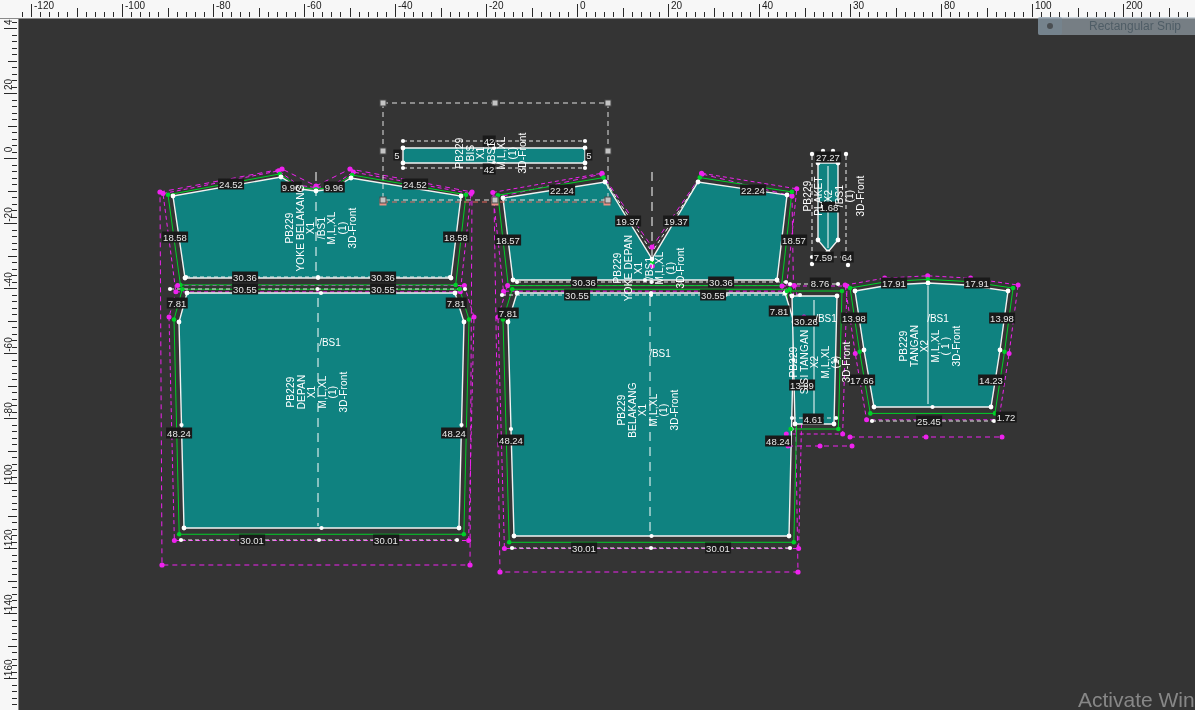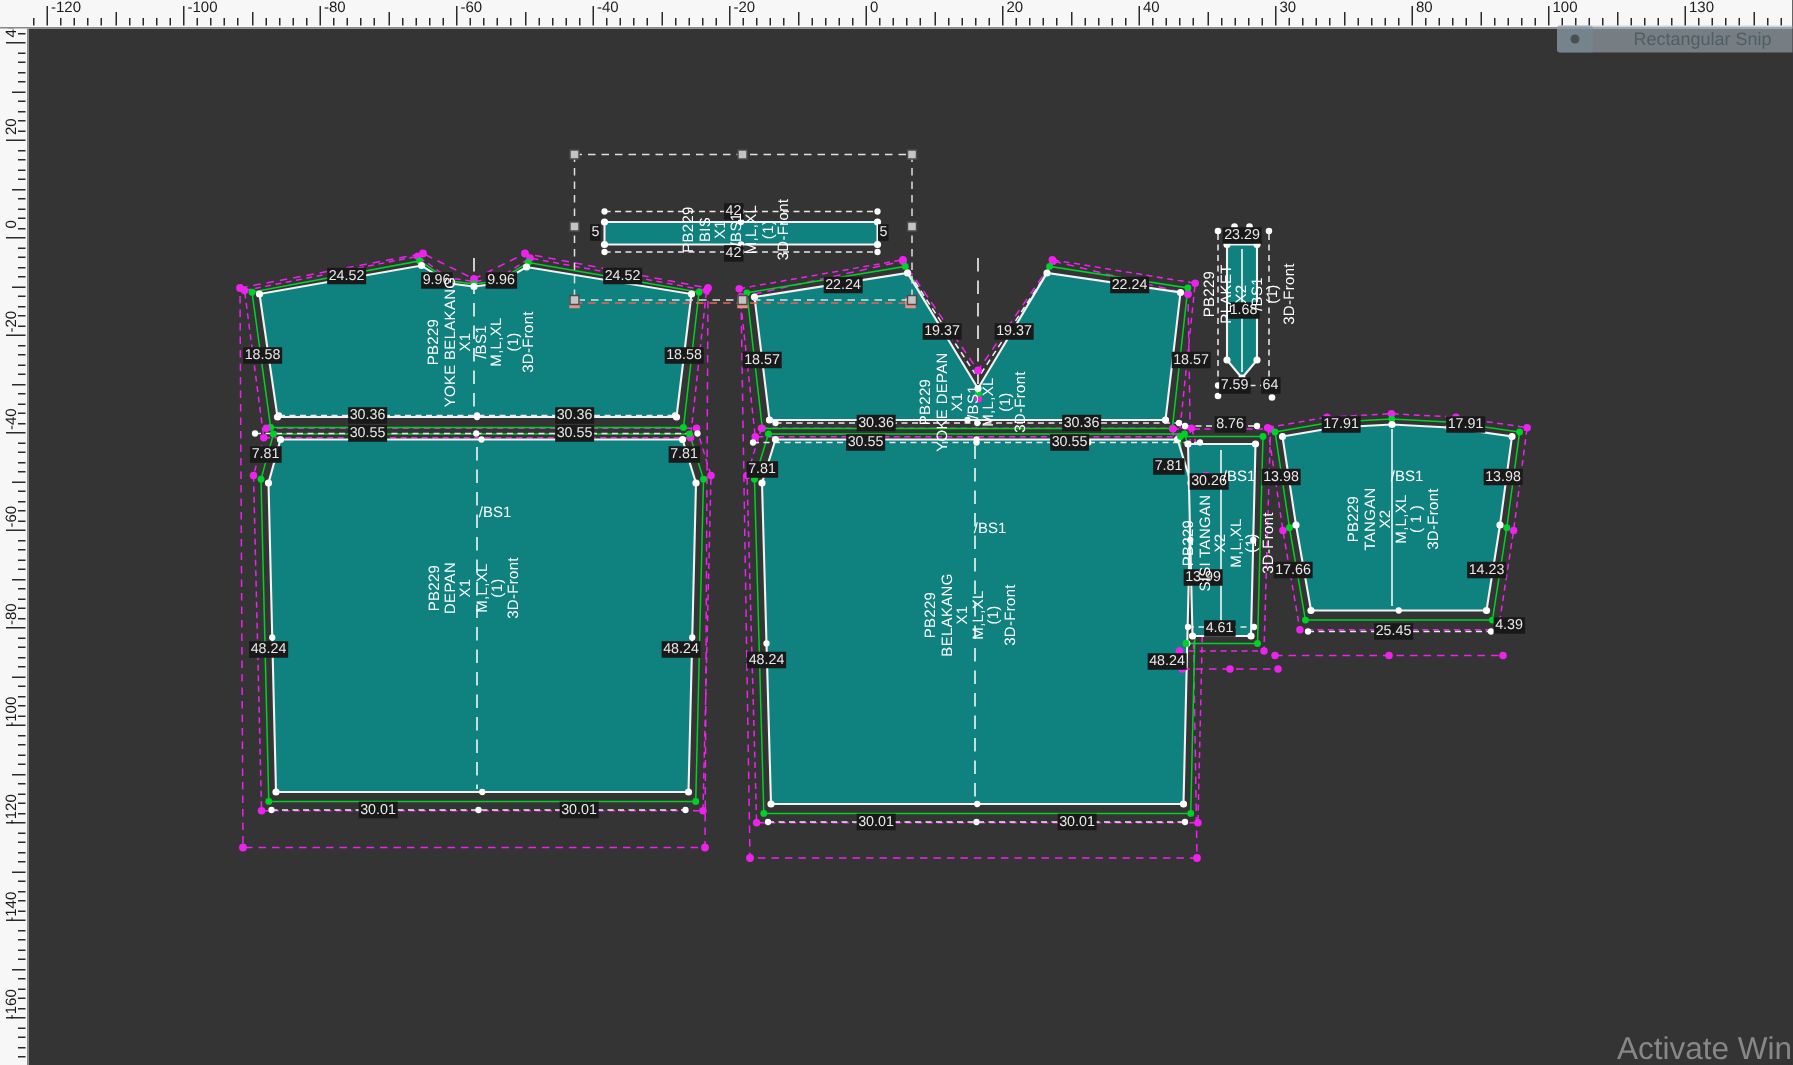--- a/index.html
+++ b/index.html
@@ -390,36 +390,36 @@
     <div class="mlabel" style="left: 584px; top: 282px;">30.36</div>
     <div class="mlabel" style="left: 721px; top: 282px;">30.36</div>
     <div class="mlabel" style="left: 577px; top: 295px;">30.55</div>
     <div class="mlabel" style="left: 713px; top: 295px;">30.55</div>
     <div class="mlabel" style="left: 508px; top: 313px;">7.81</div>
     <div class="mlabel" style="left: 779px; top: 311px;">7.81</div>
     <div class="mlabel" style="left: 511px; top: 440px;">48.24</div>
     <div class="mlabel" style="left: 778px; top: 441px;">48.24</div>
     <div class="mlabel" style="left: 584px; top: 548px;">30.01</div>
     <div class="mlabel" style="left: 718px; top: 548px;">30.01</div>
-    <div class="mlabel" style="left: 828px; top: 157px;">23.29</div>
+    <div class="mlabel" style="left: 828px; top: 157px;">27.27</div>
     <div class="mlabel" style="left: 829px; top: 207px;">1.68</div>
     <div class="mlabel" style="left: 823px; top: 257px;">7.59</div>
     <div class="mlabel" style="left: 847px; top: 257px;">64</div>
     <div class="mlabel" style="left: 820px; top: 283px;">8.76</div>
     <div class="mlabel" style="left: 806px; top: 321px;">30.26</div>
     <div class="mlabel" style="left: 802px; top: 385px;">13.99</div>
     <div class="mlabel" style="left: 813px; top: 419px;">4.61</div>
     <div class="mlabel" style="left: 894px; top: 283px;">17.91</div>
     <div class="mlabel" style="left: 977px; top: 283px;">17.91</div>
     <div class="mlabel" style="left: 854px; top: 318px;">13.98</div>
     <div class="mlabel" style="left: 1002px; top: 318px;">13.98</div>
     <div class="mlabel" style="left: 862px; top: 380px;">17.66</div>
     <div class="mlabel" style="left: 991px; top: 380px;">14.23</div>
     <div class="mlabel" style="left: 929px; top: 421px;">25.45</div>
-    <div class="mlabel" style="left: 1006px; top: 417px;">4.39</div>
+    <div class="mlabel" style="left: 1006px; top: 417px;">1.72</div>
     <div class="pname" style="left: 322px; top: 228px;">PB229
 YOKE BELAKANG
 X1
 /BS1
 M,L,XL
 (1)
 3D-Front</div>
     <div class="pname" style="left: 317px; top: 392px;">PB229
 DEPAN
 X1
@@ -489,21 +489,21 @@
     <div class="hlab" style="left: 671px;">20</div>
     <div class="htick" style="left: 759px; top: 4px; width: 1px; height: 13px;"></div>
     <div class="hlab" style="left: 762px;">40</div>
     <div class="htick" style="left: 850px; top: 4px; width: 1px; height: 13px;"></div>
     <div class="hlab" style="left: 853px;">30</div>
     <div class="htick" style="left: 941px; top: 4px; width: 1px; height: 13px;"></div>
     <div class="hlab" style="left: 944px;">80</div>
     <div class="htick" style="left: 1032px; top: 4px; width: 1px; height: 13px;"></div>
     <div class="hlab" style="left: 1035px;">100</div>
     <div class="htick" style="left: 1123px; top: 4px; width: 1px; height: 13px;"></div>
-    <div class="hlab" style="left: 1126px;">130</div>
+    <div class="hlab" style="left: 1126px;">200</div>
     <div class="htick" style="left: 21.9px; top: 12px; width: 1px; height: 5px;"></div>
     <div class="htick" style="left: 40.1px; top: 12px; width: 1px; height: 5px;"></div>
     <div class="htick" style="left: 49.2px; top: 12px; width: 1px; height: 5px;"></div>
     <div class="htick" style="left: 58.3px; top: 12px; width: 1px; height: 5px;"></div>
     <div class="htick" style="left: 67.4px; top: 12px; width: 1px; height: 5px;"></div>
     <div class="htick" style="left: 76.5px; top: 8px; width: 1px; height: 9px;"></div>
     <div class="htick" style="left: 85.6px; top: 12px; width: 1px; height: 5px;"></div>
     <div class="htick" style="left: 94.7px; top: 12px; width: 1px; height: 5px;"></div>
     <div class="htick" style="left: 103.8px; top: 12px; width: 1px; height: 5px;"></div>
     <div class="htick" style="left: 112.9px; top: 12px; width: 1px; height: 5px;"></div>

